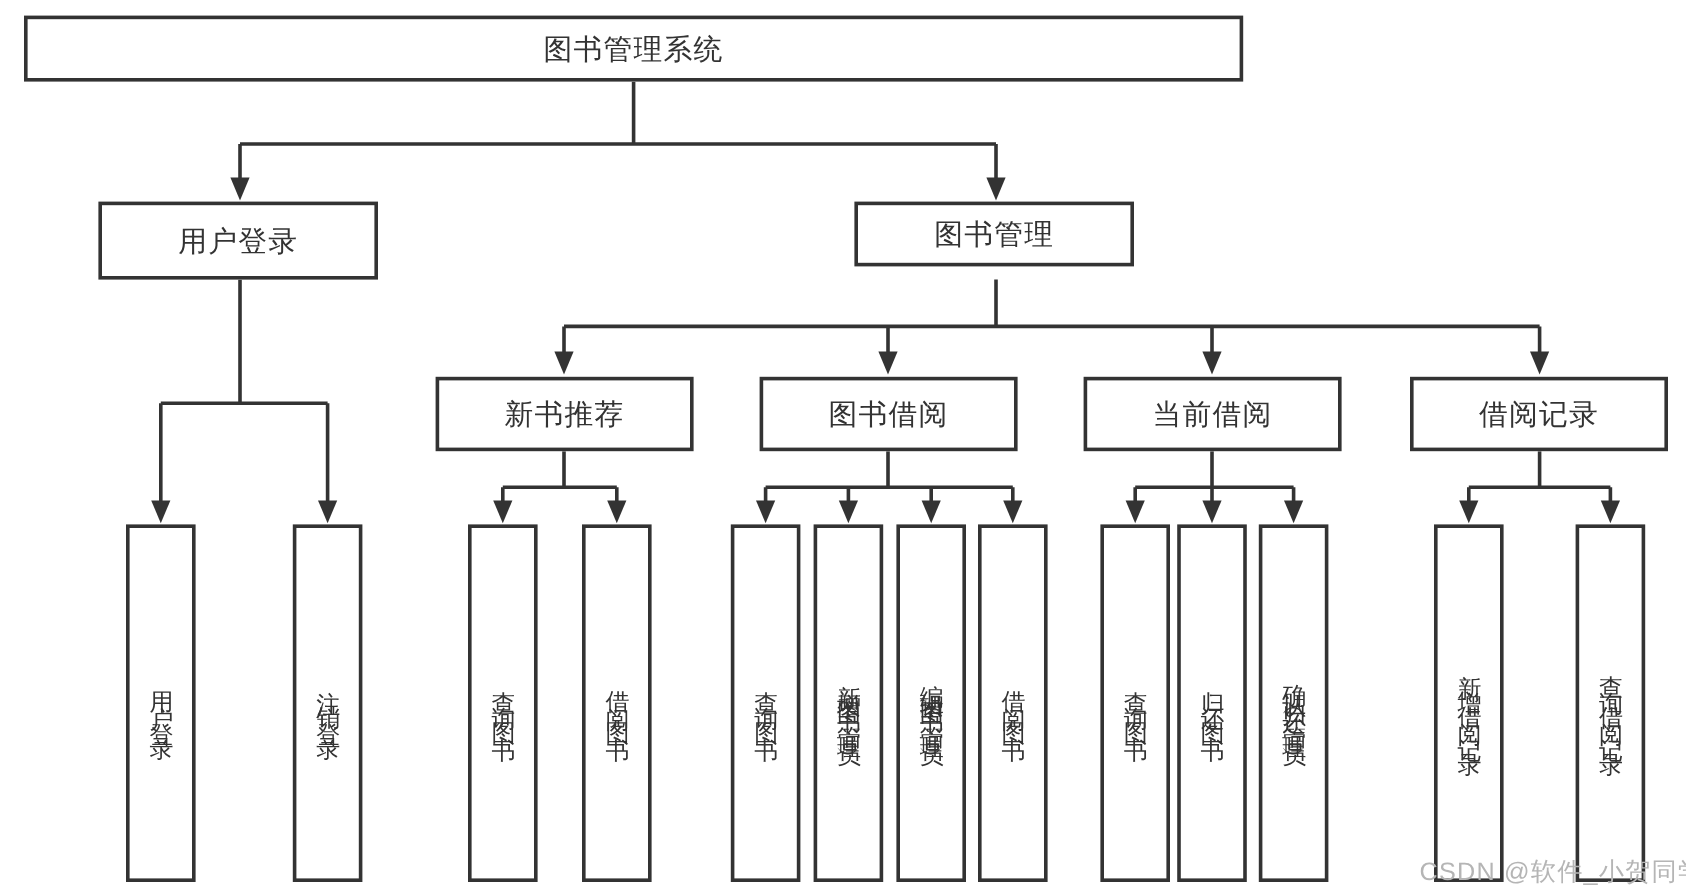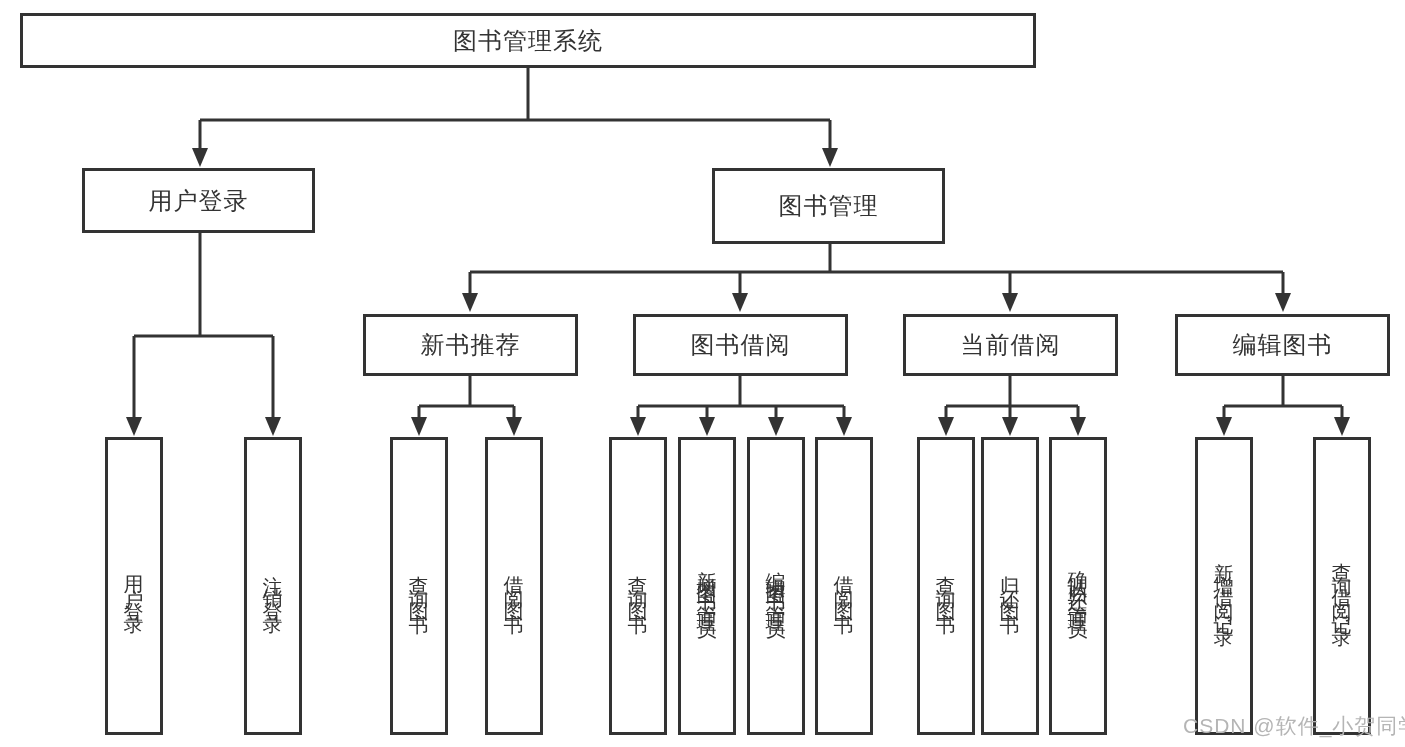--- a/index.html
+++ b/index.html
@@ -60,26 +60,26 @@
         <polygon points="1002,417 1018,417 1010,436"></polygon>
         <polygon points="1070,417 1086,417 1078,436"></polygon>
         <polygon points="1216,417 1232,417 1224,436"></polygon>
         <polygon points="1334,417 1350,417 1342,436"></polygon>
       </g>
   </svg>
 
   <div class="box h" style="left:20px;  top:13px;  width:1016px; height:55px;">图书管理系统</div>
 
   <div class="box h" style="left:82px;  top:168px; width:233px; height:65px;">用户登录</div>
-  <div class="box h" style="left:712px; top:168px; width:233px; height:76px;">图书管理</div>
+  <div class="box h" style="left:712px; top:168px; width:233px; height:54px;">图书管理</div>
 
   <div class="box h" style="left:633px;  top:314px; width:215px; height:62px;">图书借阅</div>
   <div class="box h" style="left:363px;  top:314px; width:215px; height:62px;">新书推荐</div>
   <div class="box h" style="left:903px;  top:314px; width:215px; height:62px;">当前借阅</div>
-  <div class="box h" style="left:1175px; top:314px; width:215px; height:62px;">编辑图书</div>
+  <div class="box h" style="left:1175px; top:314px; width:215px; height:62px;">借阅记录</div>
 
   <div class="box v" style="left:105px;  top:437px; width:58px; height:298px;">用户登录</div>
   <div class="box v" style="left:244px;  top:437px; width:58px; height:298px;">注销登录</div>
 
   <div class="box v" style="left:390px;  top:437px; width:58px; height:298px;">查询图书</div>
   <div class="box v" style="left:485px;  top:437px; width:58px; height:298px;">借阅图书</div>
 
   <div class="box v" style="left:609px;  top:437px; width:58px; height:298px;">查询图书</div>
   <div class="box v dense" style="left:678px;  top:437px; width:58px; height:298px;">新增图书（管理员）</div>
   <div class="box v dense" style="left:747px;  top:437px; width:58px; height:298px;">编辑图书（管理员）</div>

